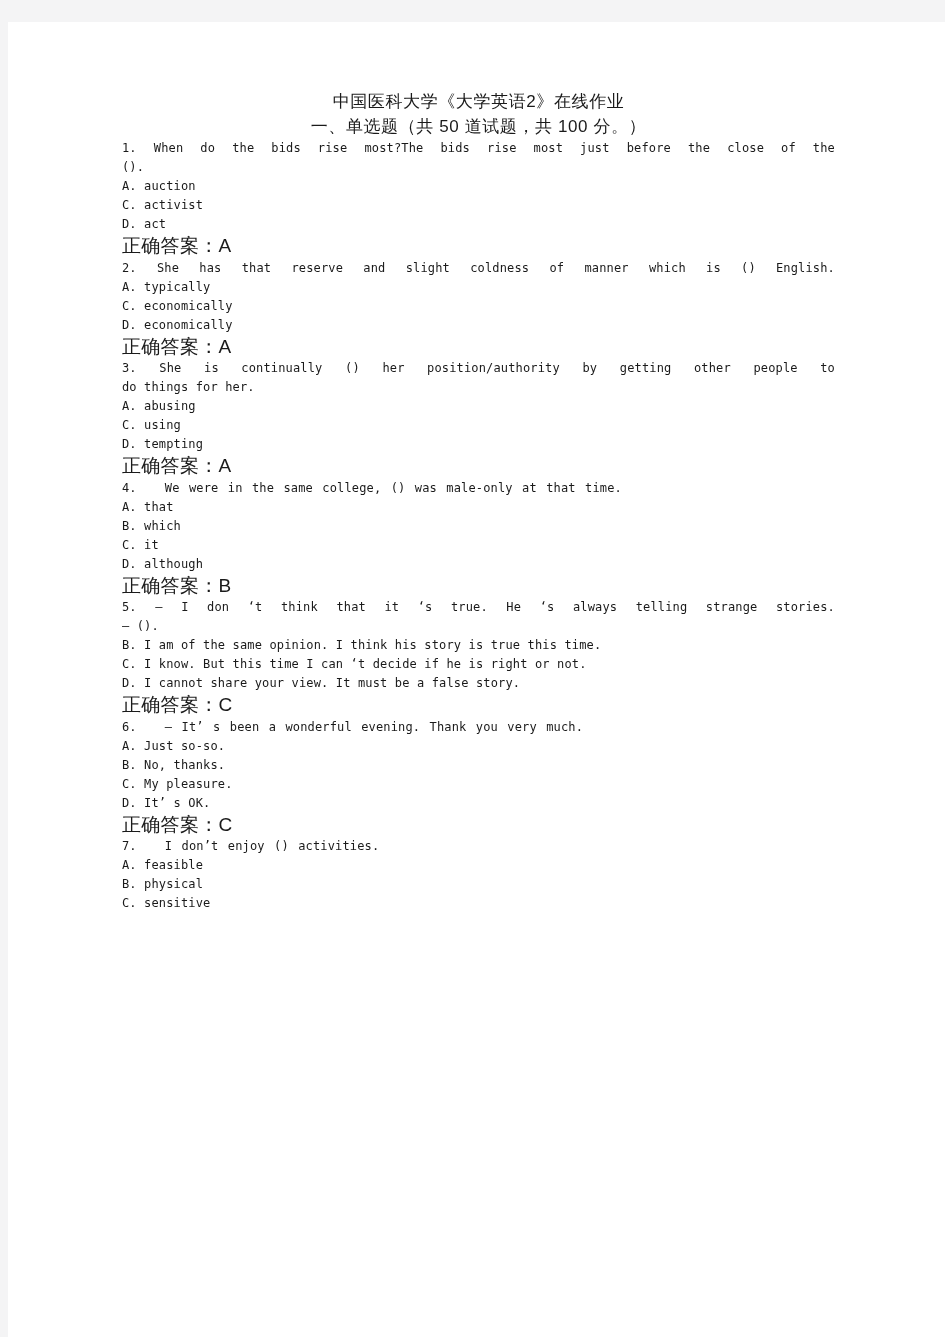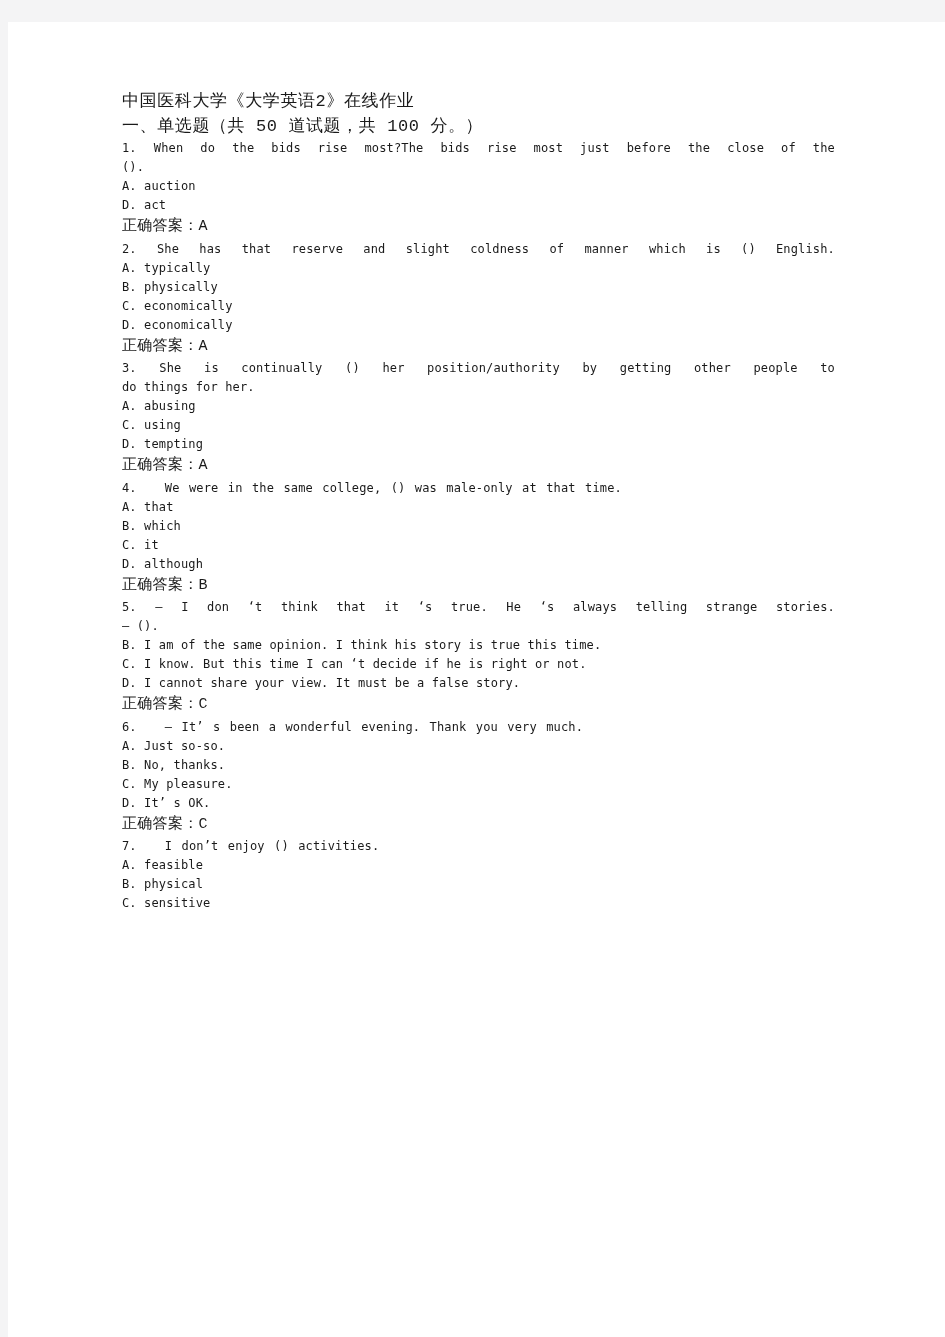--- a/index.html
+++ b/index.html
@@ -48,24 +48,25 @@
   .line {
     margin: 0;
     padding: 0;
     color: #1a1a1a;
     font-size: 17.5px;
     line-height: 24.55px;
     white-space: pre;
     letter-spacing: 0.1px;
   }
   .cn {
-    font-family: Liberation Mono, monospace;
+    font-family: Liberation Sans, sans-serif;
     font-size: 17px;
     line-height: 24.55px;
     letter-spacing: 0.6px;
+    text-align: center;
   }
   .en {
     font-family: "DejaVu Sans Mono", "Liberation Mono", monospace;
     font-size: 12px;
     line-height: 19px;
     letter-spacing: 0.15px;
   }
   .en.justify {
     white-space: normal;
     text-align: justify;
@@ -75,22 +76,22 @@
   .en.wide {
     word-spacing: 2.6px;
   }
   .en.wide2 {
     word-spacing: 1.1px;
   }
   .en.wide3 {
     word-spacing: 2.0px;
   }
   .ans {
-    font-family: Liberation Mono, monospace;
-    font-size: 15px;
+    font-family: Liberation Sans, sans-serif;
+    font-size: 19px;
     line-height: 24.55px;
     letter-spacing: 0.3px;
   }
 </style>
 </head>
 <body>
 
 <div id="page">
 
   <div class="edge-top"></div>
@@ -98,26 +99,26 @@
 
   <div class="sheet">
     <div class="content">
 
       <p class="line cn">中国医科大学《大学英语2》在线作业</p>
       <p class="line cn">一、单选题（共 50 道试题，共 100 分。）</p>
 
       <p class="line en justify wide">1.   When do the bids rise  most?The bids rise most  just before the close of  the</p>
       <p class="line en">().</p>
       <p class="line en">A. auction</p>
+      <p class="line en">C. activist</p>
       <p class="line en">D. act</p>
       <p class="line ans">正确答案：A</p>
 
       <p class="line en justify wide2">2.   She has that reserve and slight coldness of manner which is () English.</p>
       <p class="line en">A. typically</p>
-      <p class="line en">B. physically</p>
       <p class="line en">C. economically</p>
       <p class="line en">D. economically</p>
       <p class="line ans">正确答案：A</p>
 
       <p class="line en justify wide2">3.   She is continually () her position/authority by getting other people to</p>
       <p class="line en">do things for her.</p>
       <p class="line en">A. abusing</p>
       <p class="line en">C. using</p>
       <p class="line en">D. tempting</p>
       <p class="line ans">正确答案：A</p>

